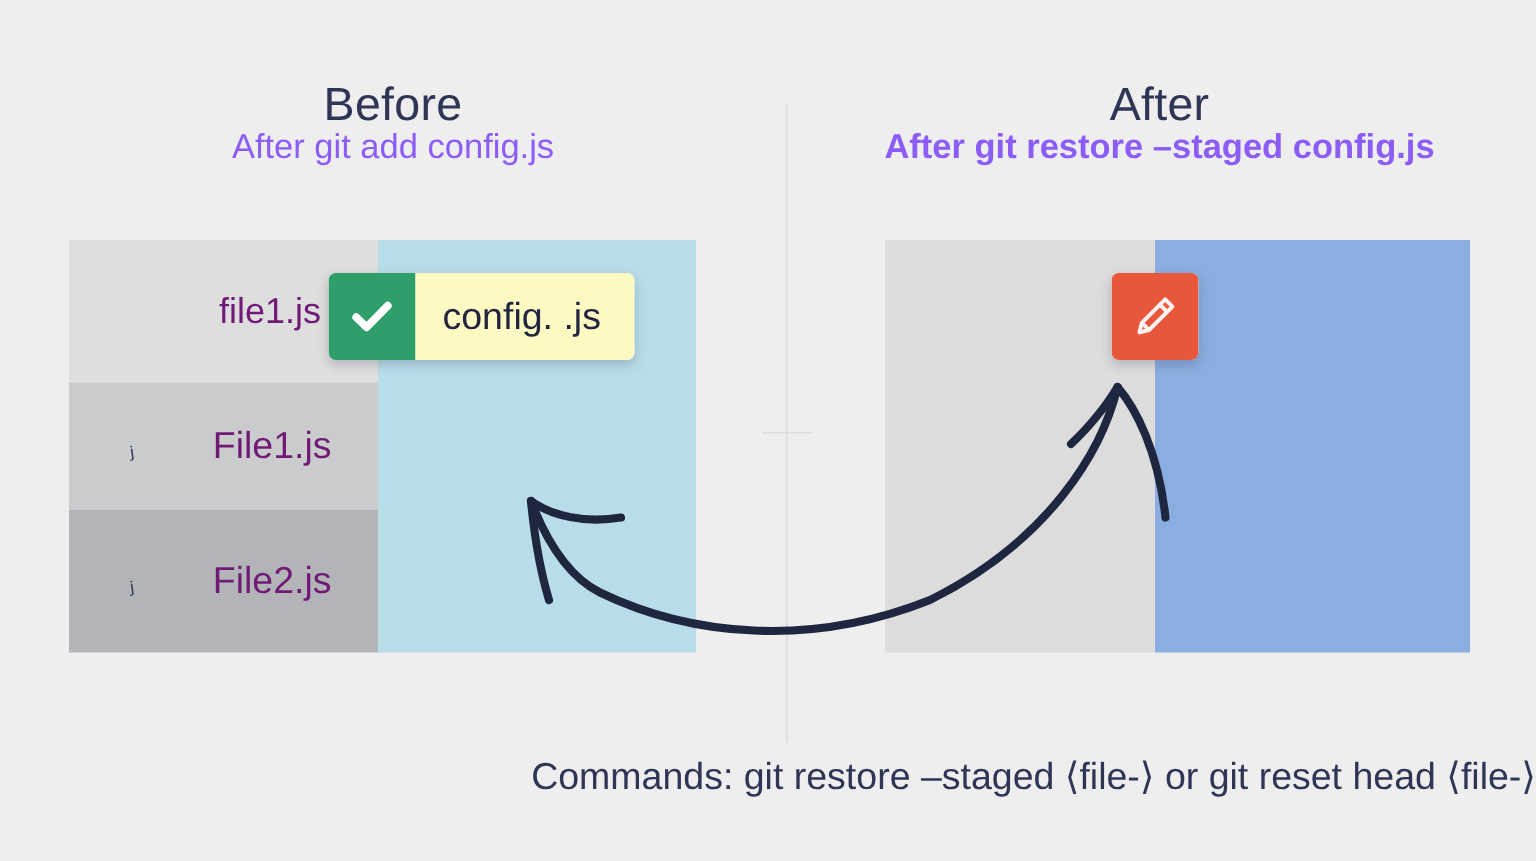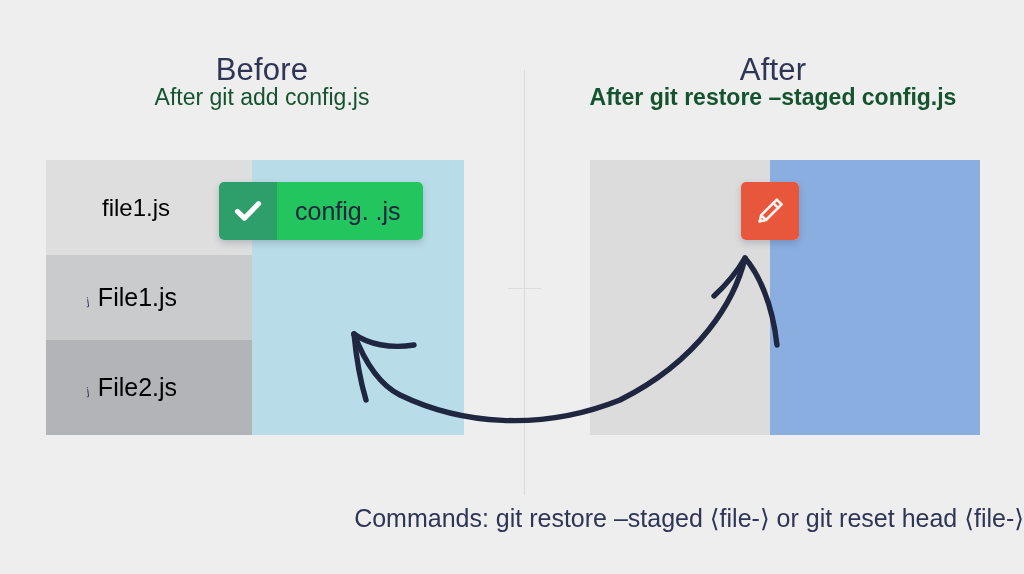--- a/index.html
+++ b/index.html
@@ -28,21 +28,21 @@
     color: #2f3555;
     font-weight: normal;
     font-size: 31px;
     letter-spacing: 0.2px;
     line-height: 1;
     margin-top: 12px;
   }
   .col-sub {
     position: absolute;
     text-align: center;
-    color: #14532d;
+    color: #8b5cf6;
     font-size: 23px;
     line-height: 1;
     white-space: nowrap;
   }
 
   #before-title { left: 46px;  top: 42px;  width: 432px; }
   #before-sub   { left: 26px;  top: 86px;  width: 472px; }
   #after-title  { left: 570px; top: 42px;  width: 406px; }
   #after-sub    { left: 540px; top: 86px;  width: 466px; font-weight: bold; }
 
@@ -89,24 +89,25 @@
     width: 100%;
     display: flex;
     align-items: center;
     box-sizing: border-box;
   }
   #row-0 { top: 0px;   height: 95px;  background: #dededf; padding-left: 47px; }
   #row-1 { top: 95px;  height: 85px;  background: #cacbcd; padding-left: 40px; }
   #row-2 { top: 180px; height: 95px;  background: #b2b4b8; padding-left: 40px; }
 
   .row-label {
-    color: #000000;
+    color: #701a75;
     font-size: 25px;
     line-height: 1;
     white-space: nowrap;
+    margin-left: 44px;
   }
   #row-0 .row-label { font-size: 24px; }
 
   .row-caret {
     color: #2f3350;
     font-size: 17px;
     margin-right: 9px;
     line-height: 1;
     display: inline-block;
     transform: rotate(-8deg);
@@ -149,21 +150,21 @@
     justify-content: center;
   }
   .chip-icon svg { display: block; }
   .chip-label {
     display: flex;
     align-items: center;
     padding: 0 22px 0 18px;
     color: #22253f;
     font-size: 25px;
     white-space: nowrap;
-    background: #22c55e;
+    background: #fef9c3;
     line-height: 1;
   }
 
   #chip-config     { left: 173px; top: 22px; }
   #chip-config .chip-icon { background: #2e9e6b; }
 
   #chip-other-file { left: 151px; top: 22px; }
   #chip-other-file .chip-icon { background: #e8573c; }
 
   

